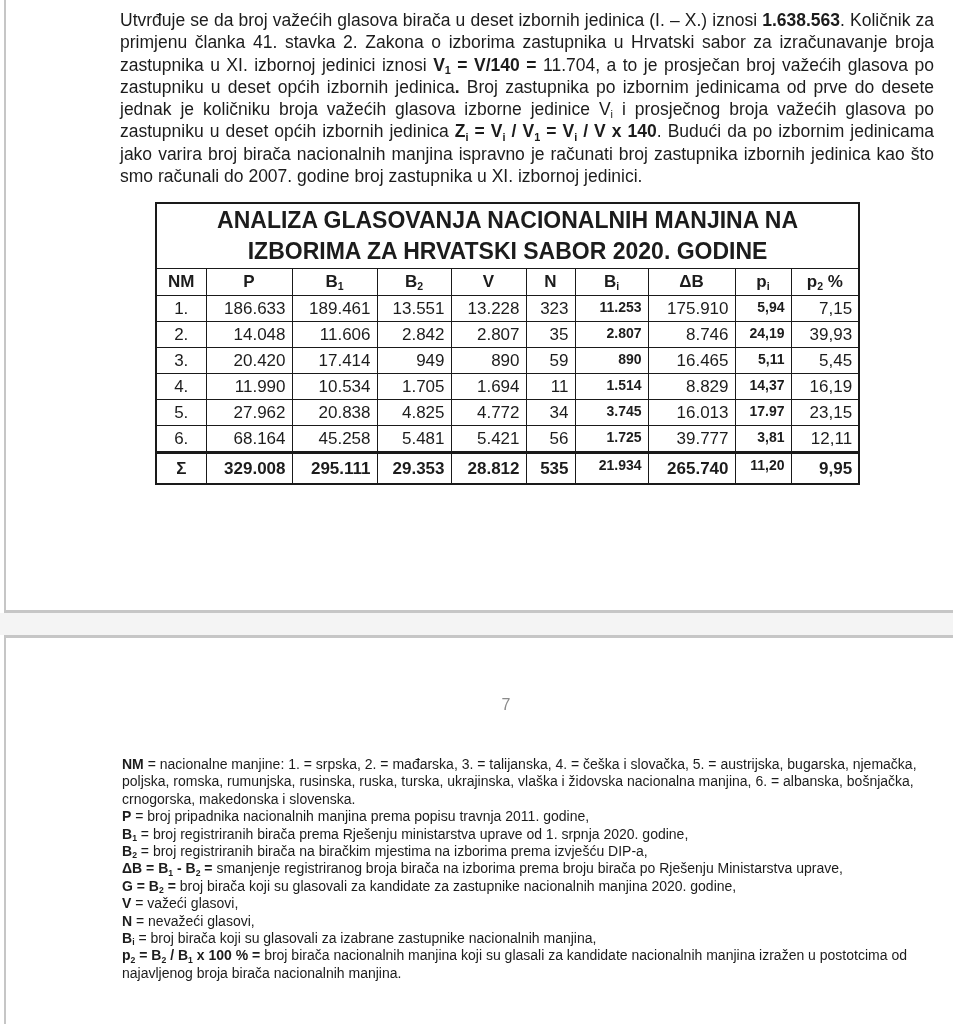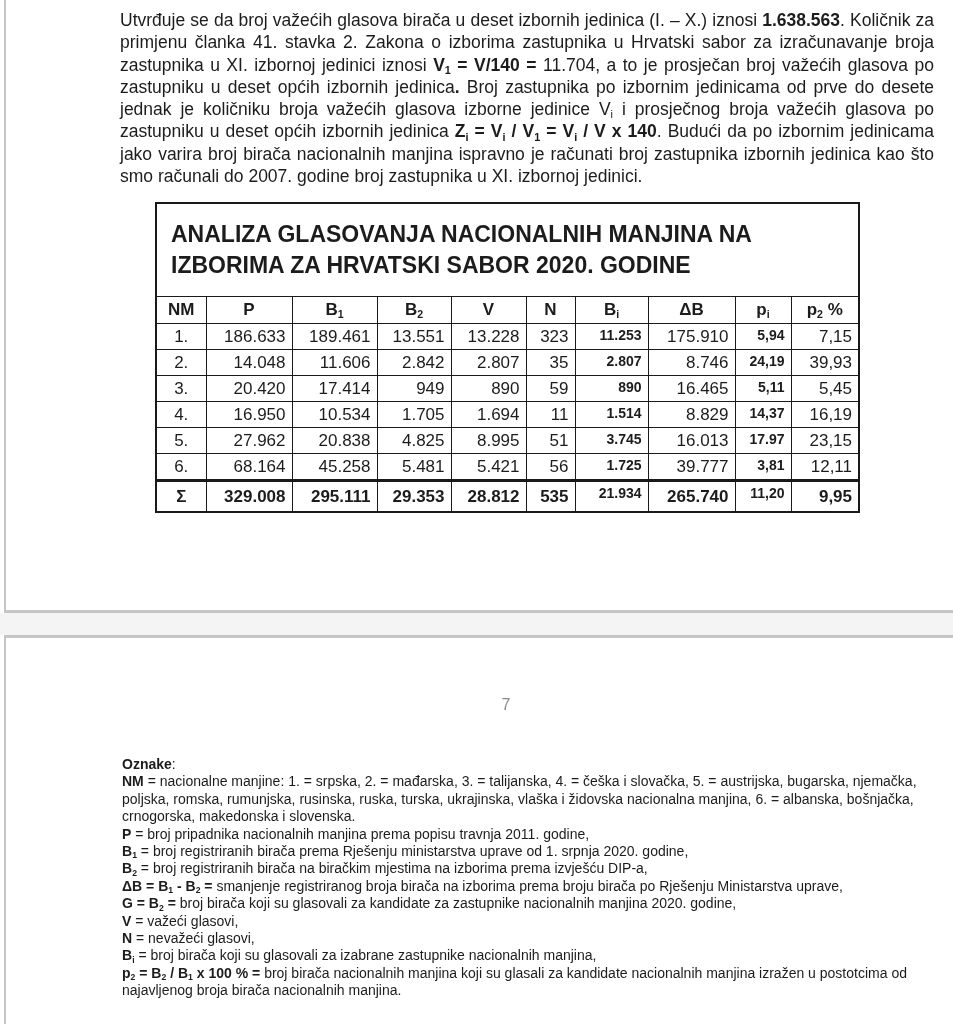--- a/index.html
+++ b/index.html
@@ -25,21 +25,21 @@
     position:absolute;top:202px;left:149px;width:703px;
     border-collapse:collapse;table-layout:fixed;
     border:2px solid #1a1a1a;
   }
   .dtable th,.dtable td{
     border:1.5px solid #1a1a1a;
     height:25px;padding:0 6px 0 0;
     font-size:17px;white-space:nowrap;overflow:hidden;
   }
   .dtable .ttl{
-    height:64px;padding:14px;text-align:left;
+    height:64px;padding:0;text-align:center;
     font-size:23px;line-height:31.5px;font-weight:bold;
   }
   .dtable thead th{height:26px;text-align:center;padding:0 2px;font-weight:bold;}
   .dtable td.nm{text-align:center;padding:0;}
   .dtable td.num{text-align:right;}
   .dtable td.sm{font-size:14px;vertical-align:top;padding-top:3px;height:22px;font-weight:bold;}
   .dtable tr.total td{font-weight:bold;border-top:3px solid #1a1a1a;height:26px;}
 
   .pagenum{
     position:absolute;top:58px;left:420px;width:160px;
@@ -122,37 +122,37 @@
         <td class="num">949</td>
         <td class="num">890</td>
         <td class="num">59</td>
         <td class="num sm">890</td>
         <td class="num">16.465</td>
         <td class="num sm">5,11</td>
         <td class="num">5,45</td>
       </tr>
       <tr>
         <td class="nm">4.</td>
-        <td class="num">16.950</td>
+        <td class="num">11.990</td>
         <td class="num">10.534</td>
         <td class="num">1.705</td>
         <td class="num">1.694</td>
         <td class="num">11</td>
         <td class="num sm">1.514</td>
         <td class="num">8.829</td>
         <td class="num sm">14,37</td>
         <td class="num">16,19</td>
       </tr>
       <tr>
         <td class="nm">5.</td>
         <td class="num">27.962</td>
         <td class="num">20.838</td>
         <td class="num">4.825</td>
-        <td class="num">8.995</td>
-        <td class="num">51</td>
+        <td class="num">4.772</td>
+        <td class="num">34</td>
         <td class="num sm">3.745</td>
         <td class="num">16.013</td>
         <td class="num sm">17.97</td>
         <td class="num">23,15</td>
       </tr>
       <tr>
         <td class="nm">6.</td>
         <td class="num">68.164</td>
         <td class="num">45.258</td>
         <td class="num">5.481</td>
@@ -177,21 +177,20 @@
       </tr>
     </tbody>
   </table>
 </div>
 
 <div id="page-gap"></div>
 
 <div id="page2" class="page">
   <div class="pagenum">7</div>
   <div class="notes">
-    <p><b>Oznake</b><span>:</span></p>
     <p><b>NM</b><span> = nacionalne manjine: 1. = srpska, 2. = mađarska, 3. = talijanska, 4. = češka i slovačka, 5. = austrijska, bugarska, njemačka, poljska, romska, rumunjska, rusinska, ruska, turska, ukrajinska, vlaška i židovska nacionalna manjina, 6. = albanska, bošnjačka, crnogorska, makedonska i slovenska.</span></p>
     <p><b>P</b><span> = broj pripadnika nacionalnih manjina prema popisu travnja 2011. godine,</span></p>
     <p><b>B</b><b><sub>1</sub></b><span> = broj registriranih birača prema Rješenju ministarstva uprave od 1. srpnja 2020. godine,</span></p>
     <p><b>B</b><b><sub>2</sub></b><span> = broj registriranih birača na biračkim mjestima na izborima prema izvješću DIP-a,</span></p>
     <p><b>ΔB = B</b><b><sub>1</sub></b><b> - B</b><b><sub>2</sub></b><b> = </b><span>smanjenje registriranog broja birača na izborima prema broju birača po Rješenju Ministarstva uprave,</span></p>
     <p><b>G = B</b><b><sub>2</sub></b><b> = </b><span>broj birača koji su glasovali za kandidate za zastupnike nacionalnih manjina 2020. godine,</span></p>
     <p><b>V</b><span> = važeći glasovi,</span></p>
     <p><b>N</b><span> = nevažeći glasovi,</span></p>
     <p><b>B</b><b><sub>i</sub></b><span> = broj birača koji su glasovali za izabrane zastupnike nacionalnih manjina,</span></p>
     <p><b>p</b><b><sub>2</sub></b><b> = B</b><b><sub>2</sub></b><b> / B</b><b><sub>1</sub></b><b> x 100 % = </b><span>broj birača nacionalnih manjina koji su glasali za kandidate nacionalnih manjina izražen u postotcima od najavljenog broja birača nacionalnih manjina.</span></p>

